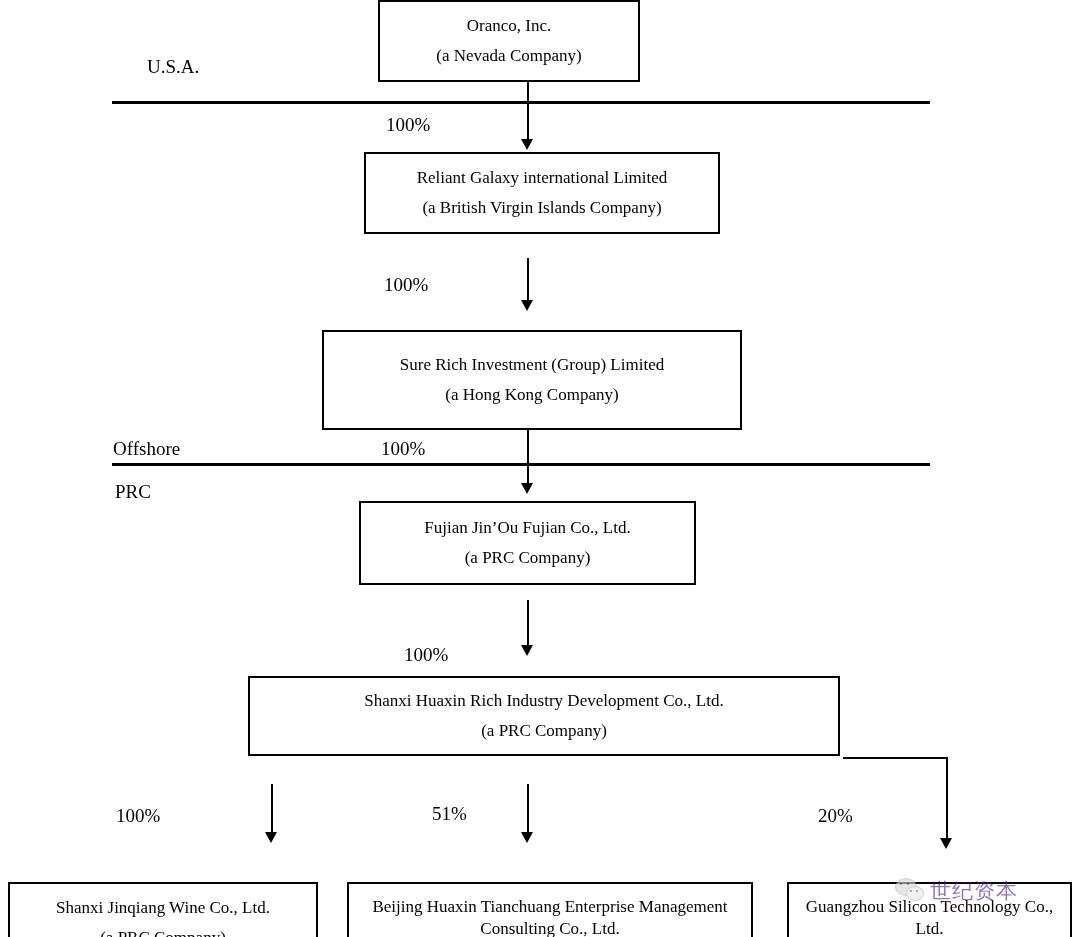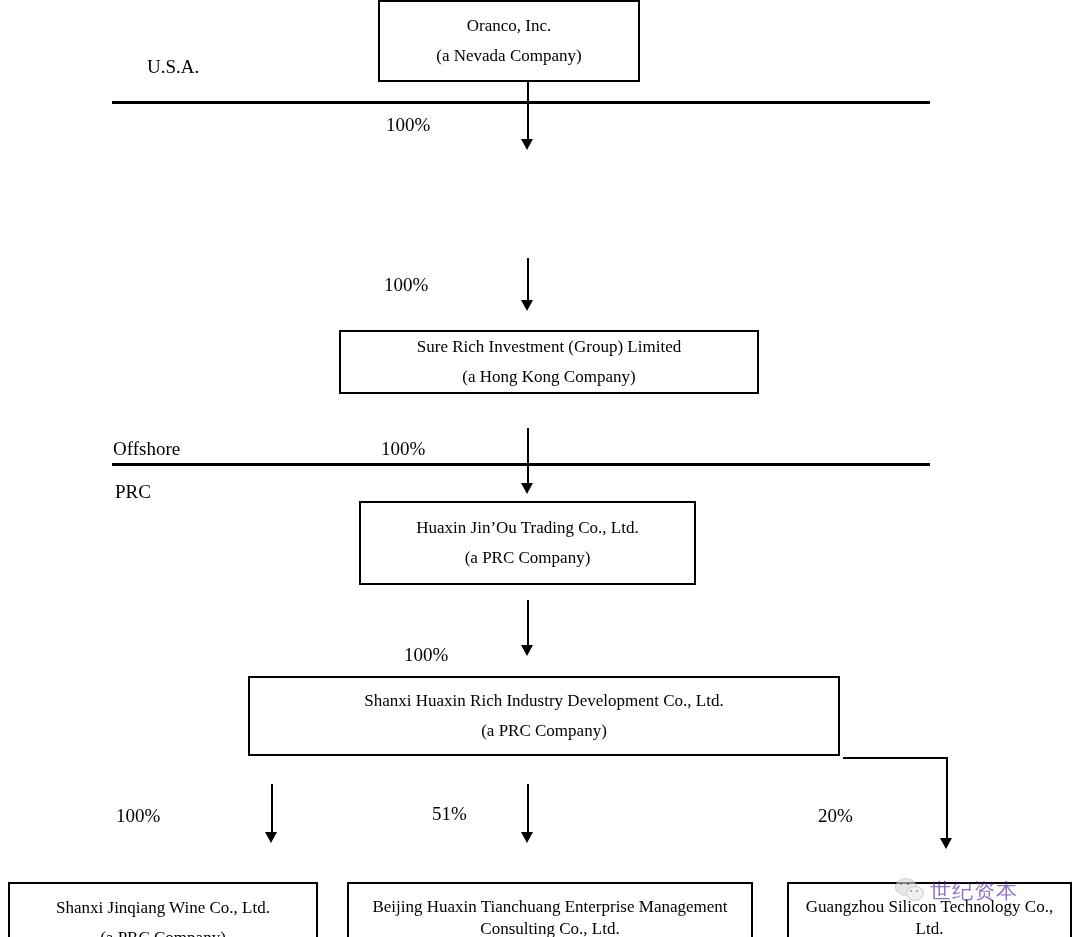--- a/index.html
+++ b/index.html
@@ -130,42 +130,46 @@
   </div>
 
   <div class="label" style="left:115px; top:56px;margin-left:32px;">U.S.A.</div>
 
   <div class="vline" style="left:527px; top:82px; height:62px;"></div>
   <div class="arrowhead" style="left:521px; top:139px;"></div>
   <div class="label" style="left:386px; top:114px;">100%</div>
 
   <div class="divider" style="left:112px; top:101px; width:818px;"></div>
 
+  <div class="node" style="left:364px; top:152px; width:356px; height:82px;">
+    <span class="line-1">Reliant Galaxy international Limited</span>
+    <span class="line-2">(a British Virgin Islands Company)</span>
+  </div>
 
   <div class="vline" style="left:527px; top:258px; height:46px;"></div>
   <div class="arrowhead" style="left:521px; top:300px;"></div>
   <div class="label" style="left:384px; top:274px;">100%</div>
 
-  <div class="node" style="left:339px; top:330px; width:420px; height:64px;">
+  <div class="node" style="left:322px; top:330px; width:420px; height:100px;">
     <span class="line-1">Sure Rich Investment (Group) Limited</span>
     <span class="line-2">(a Hong Kong Company)</span>
   </div>
 
   <div class="label" style="left:113px; top:438px;">Offshore</div>
 
   <div class="vline" style="left:527px; top:428px; height:60px;"></div>
   <div class="arrowhead" style="left:521px; top:483px;"></div>
   <div class="label" style="left:381px; top:438px;">100%</div>
 
   <div class="divider" style="left:112px; top:463px; width:818px;"></div>
 
   <div class="label" style="left:115px; top:481px;">PRC</div>
 
   <div class="node" style="left:359px; top:501px; width:337px; height:84px;">
-    <span class="line-1">Huaxin Jin’Ou Trading Co., Ltd.</span>
+    <span class="line-1">Fujian Jin’Ou Fujian Co., Ltd.</span>
     <span class="line-2">(a PRC Company)</span>
   </div>
 
   <div class="vline" style="left:527px; top:600px; height:50px;"></div>
   <div class="arrowhead" style="left:521px; top:645px;"></div>
   <div class="label" style="left:404px; top:644px;">100%</div>
 
   <div class="node" style="left:248px; top:676px; width:592px; height:80px;">
     <span class="line-1">Shanxi Huaxin Rich Industry Development Co., Ltd.</span>
     <span class="line-2">(a PRC Company)</span>

